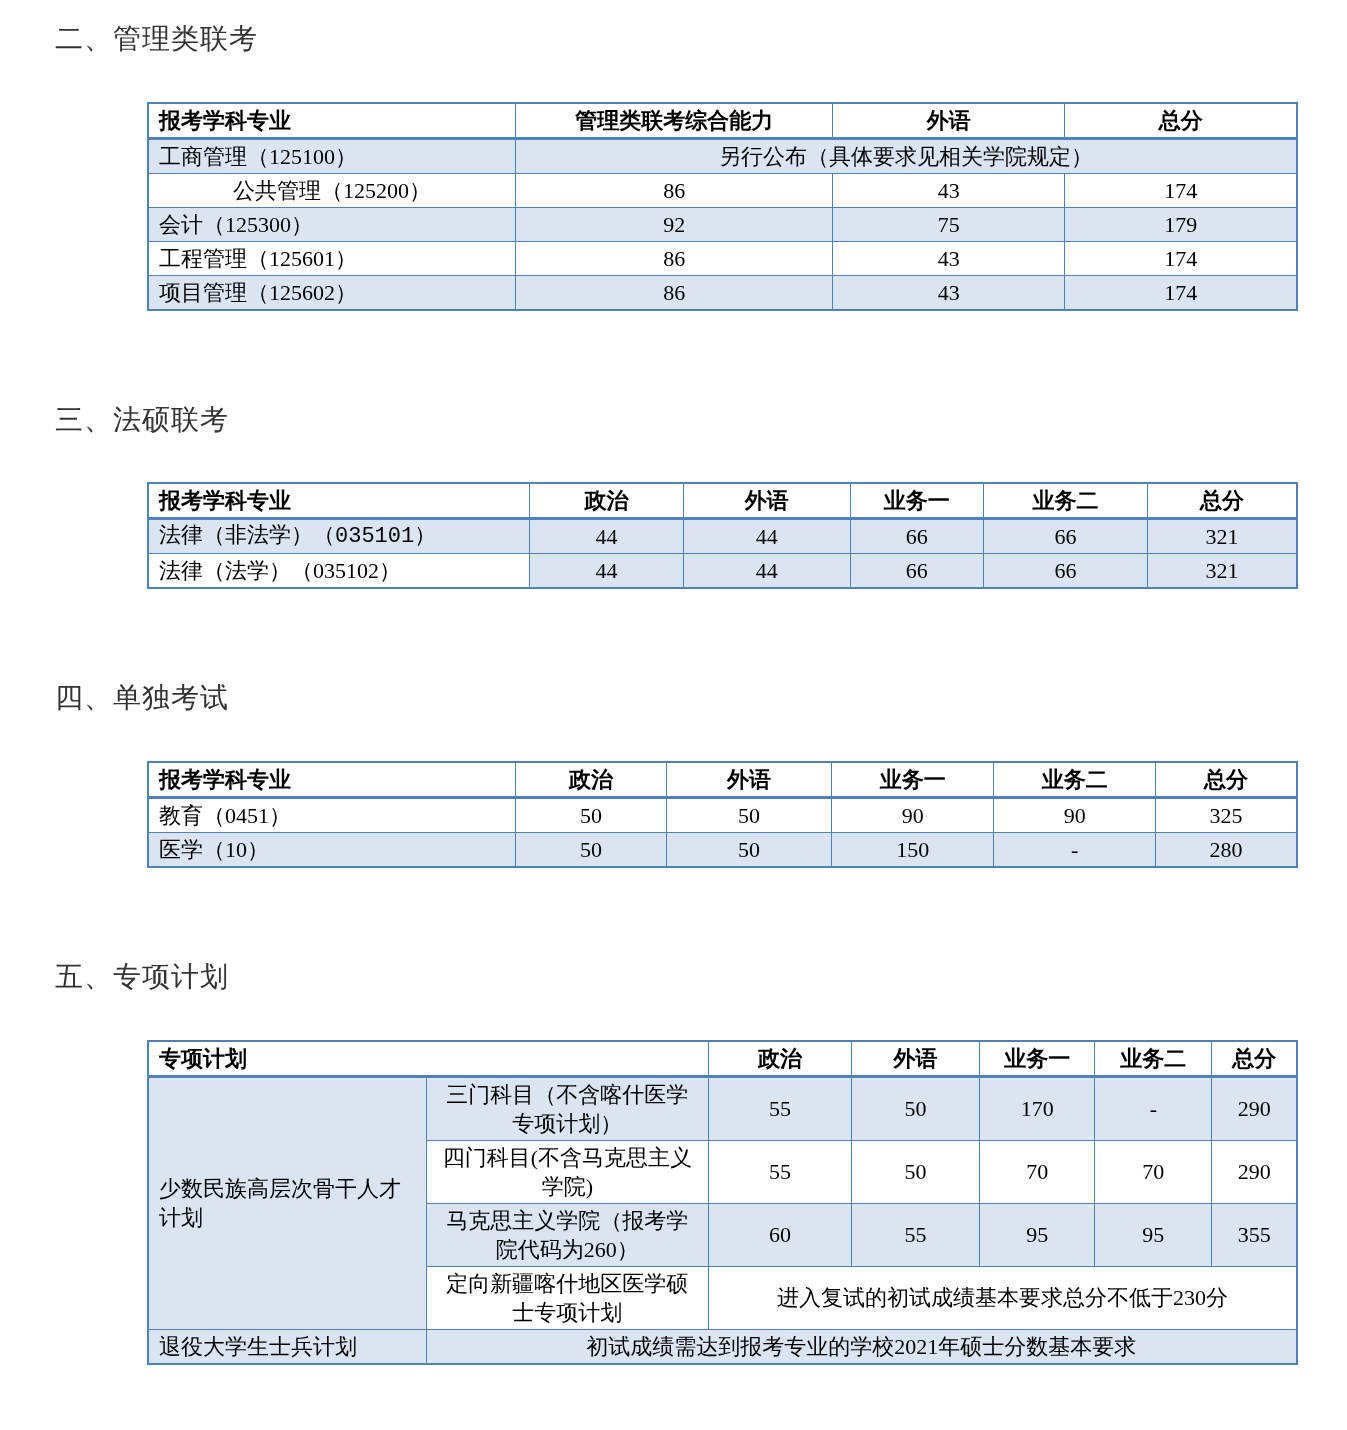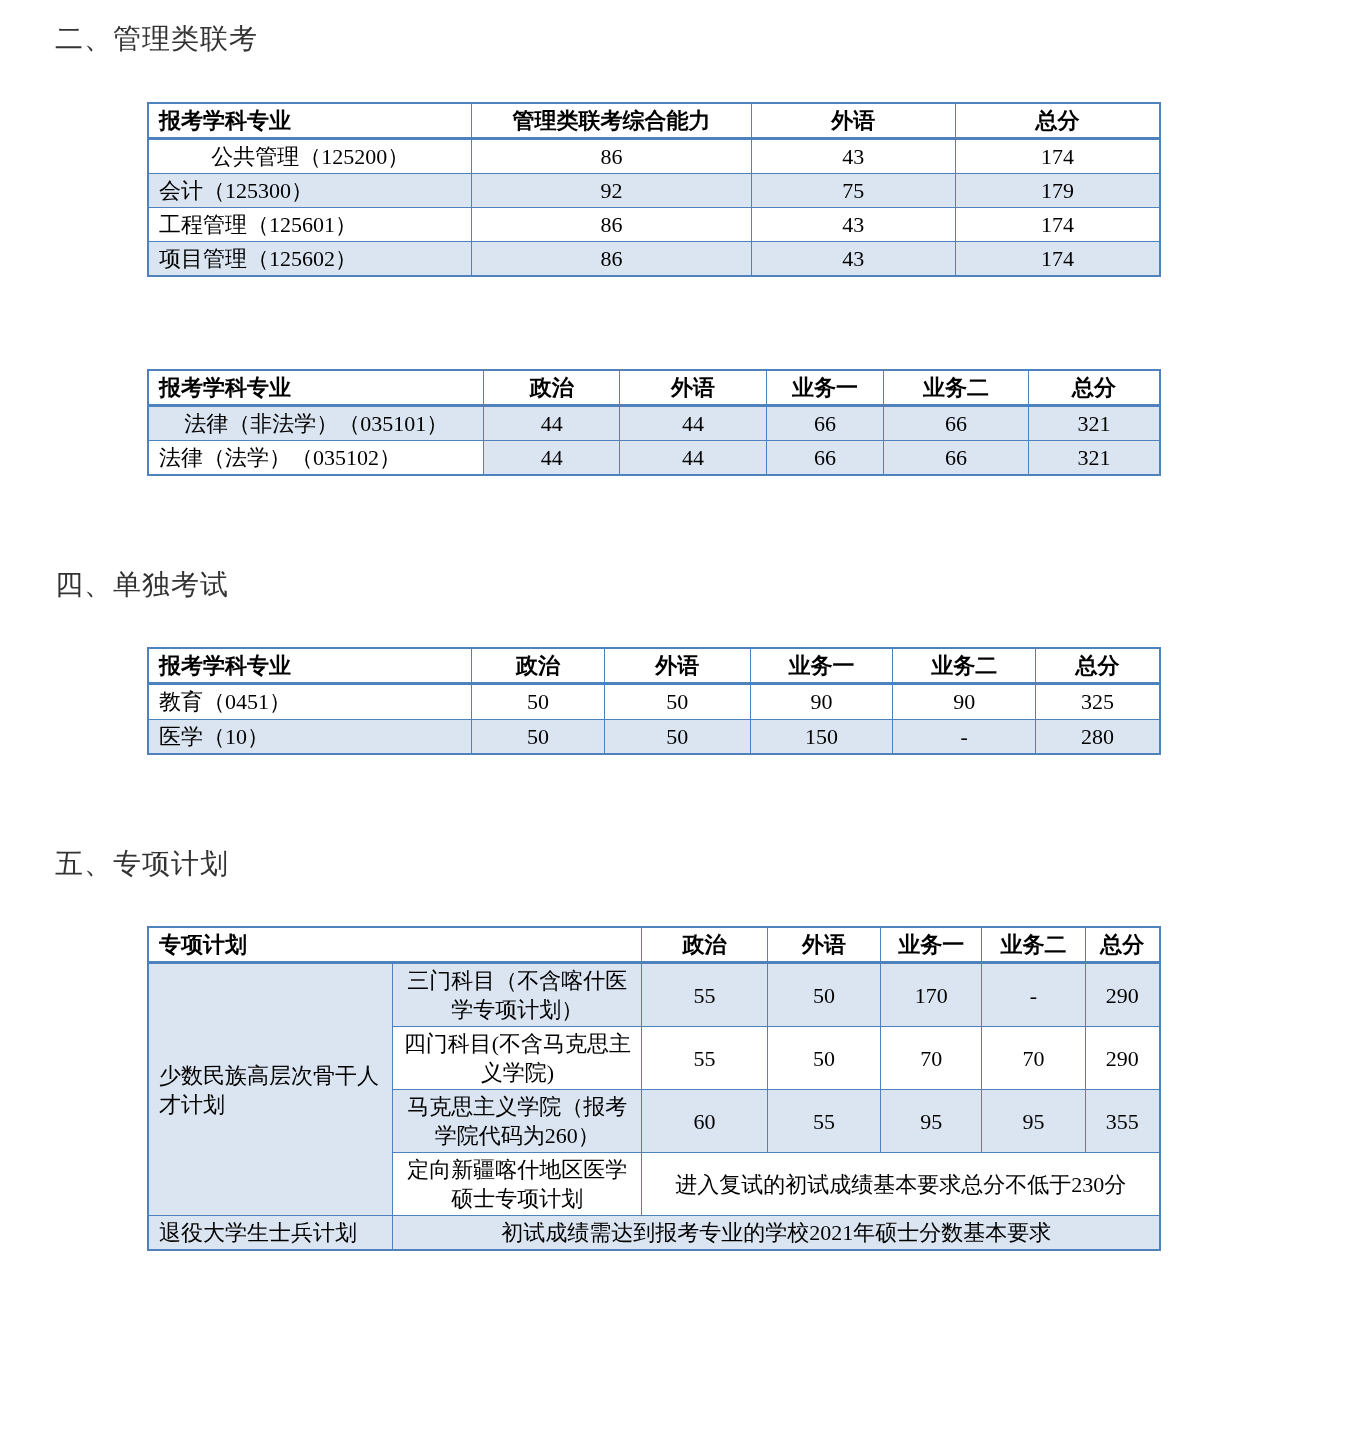--- a/index.html
+++ b/index.html
@@ -22,21 +22,21 @@
   h2.sec-title {
     margin: 0 0 0 55px;
     font-size: 28px;
     font-weight: 500;
     color: var(--heading);
     letter-spacing: 1px;
     line-height: 1.2;
   }
   .tbl-wrap { margin: 46px 0 0 147px; }
   table.scores {
-    width: 1014px;
+    width: 1151px;
     border-collapse: collapse;
     table-layout: fixed;
     border: 2px solid var(--border);
     font-family: "Liberation Serif", "DejaVu Serif", serif;
     font-size: 22px;
     color: var(--text);
   }
   table.scores th, table.scores td {
     border: 1px solid var(--border);
     padding: 2px 10px;
@@ -71,20 +71,24 @@
           <thead>
             <tr>
               <th style="text-align: left;">报考学科专业</th>
               <th>管理类联考综合能力</th>
               <th>外语</th>
               <th>总分</th>
             </tr>
           </thead>
           <tbody>
             <tr>
+              <td class="shaded" style="text-align: left;">工商管理（125100）</td>
+              <td colspan="3" class="shaded">另行公布（具体要求见相关学院规定）</td>
+            </tr>
+            <tr>
               <td style="text-align: center;">公共管理（125200）</td>
               <td>86</td>
               <td>43</td>
               <td>174</td>
             </tr>
             <tr>
               <td class="shaded" style="text-align: left;">会计（125300）</td>
               <td class="shaded">92</td>
               <td class="shaded">75</td>
               <td class="shaded">179</td>
@@ -100,20 +104,21 @@
               <td class="shaded">86</td>
               <td class="shaded">43</td>
               <td class="shaded">174</td>
             </tr>
           </tbody>
         </table>
     </div>
   </section>
 
   <section class="block">
+    <h2 class="sec-title">三、法硕联考</h2>
     <div class="tbl-wrap">
       <table class="scores">
           <colgroup>
             <col style="width: 33.2%;">
             <col style="width: 13.4%;">
             <col style="width: 14.5%;">
             <col style="width: 11.6%;">
             <col style="width: 14.3%;">
             <col style="width: 13%;">
           </colgroup>
@@ -122,21 +127,21 @@
               <th style="text-align: left;">报考学科专业</th>
               <th>政治</th>
               <th>外语</th>
               <th>业务一</th>
               <th>业务二</th>
               <th>总分</th>
             </tr>
           </thead>
           <tbody>
             <tr>
-              <td class="shaded" style="text-align: center;">法律（非法学）（035101）</td>
+              <td class="shaded" style="text-align: left; font-family: Liberation Mono, monospace;">法律（非法学）（035101）</td>
               <td class="shaded">44</td>
               <td class="shaded">44</td>
               <td class="shaded">66</td>
               <td class="shaded">66</td>
               <td class="shaded">321</td>
             </tr>
             <tr>
               <td style="text-align: left;">法律（法学）（035102）</td>
               <td class="shaded">44</td>
               <td class="shaded">44</td>

